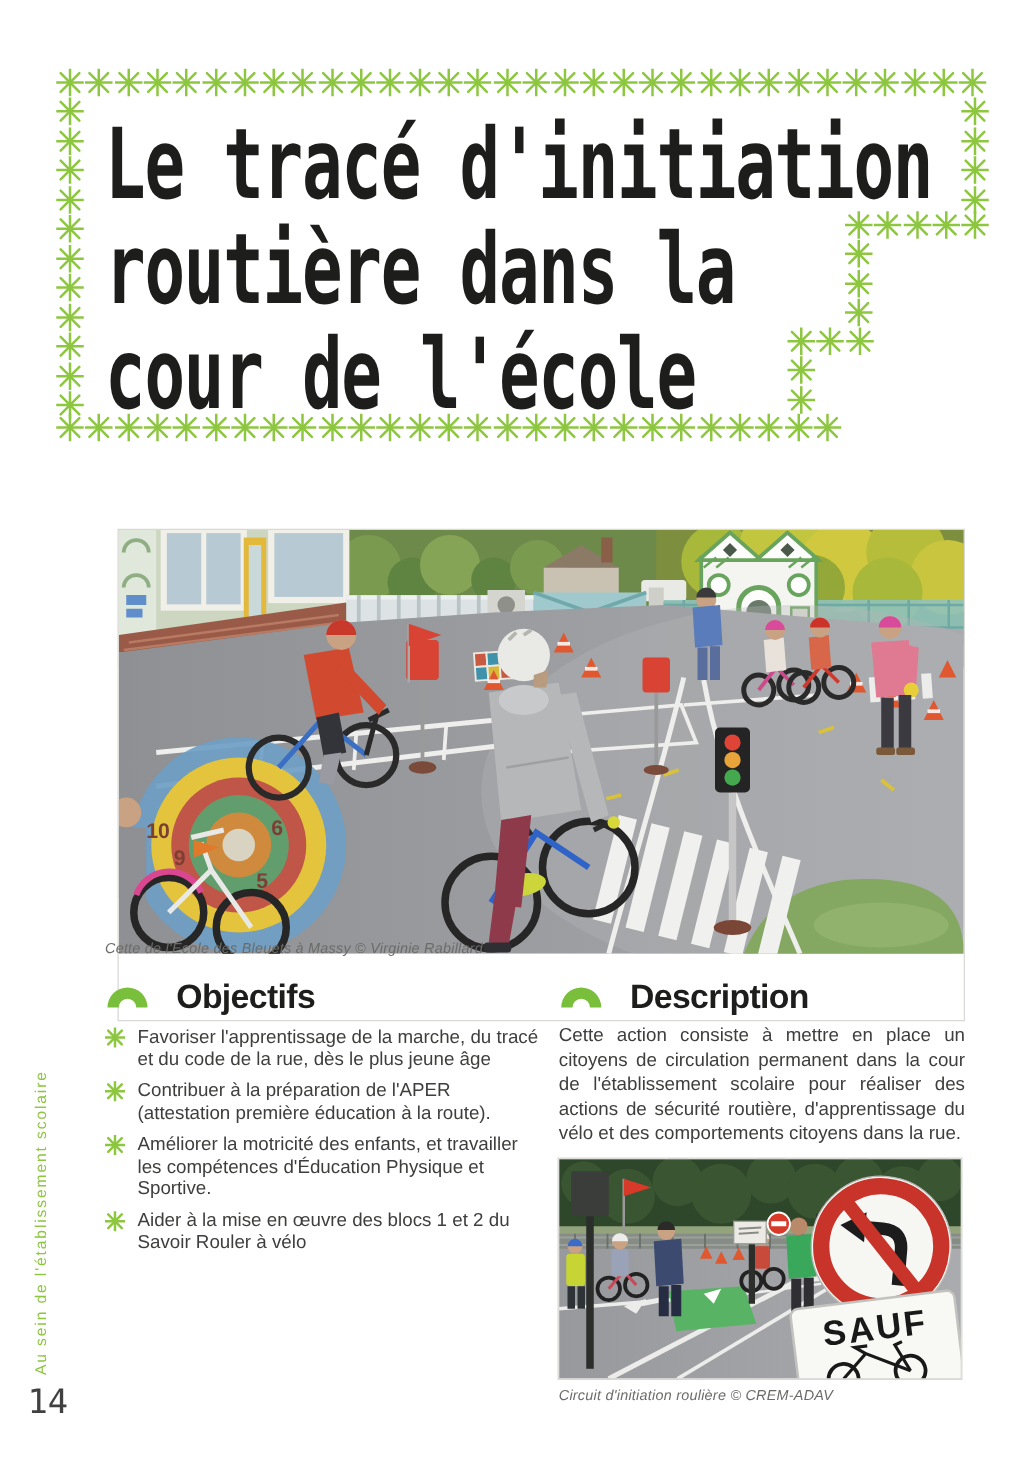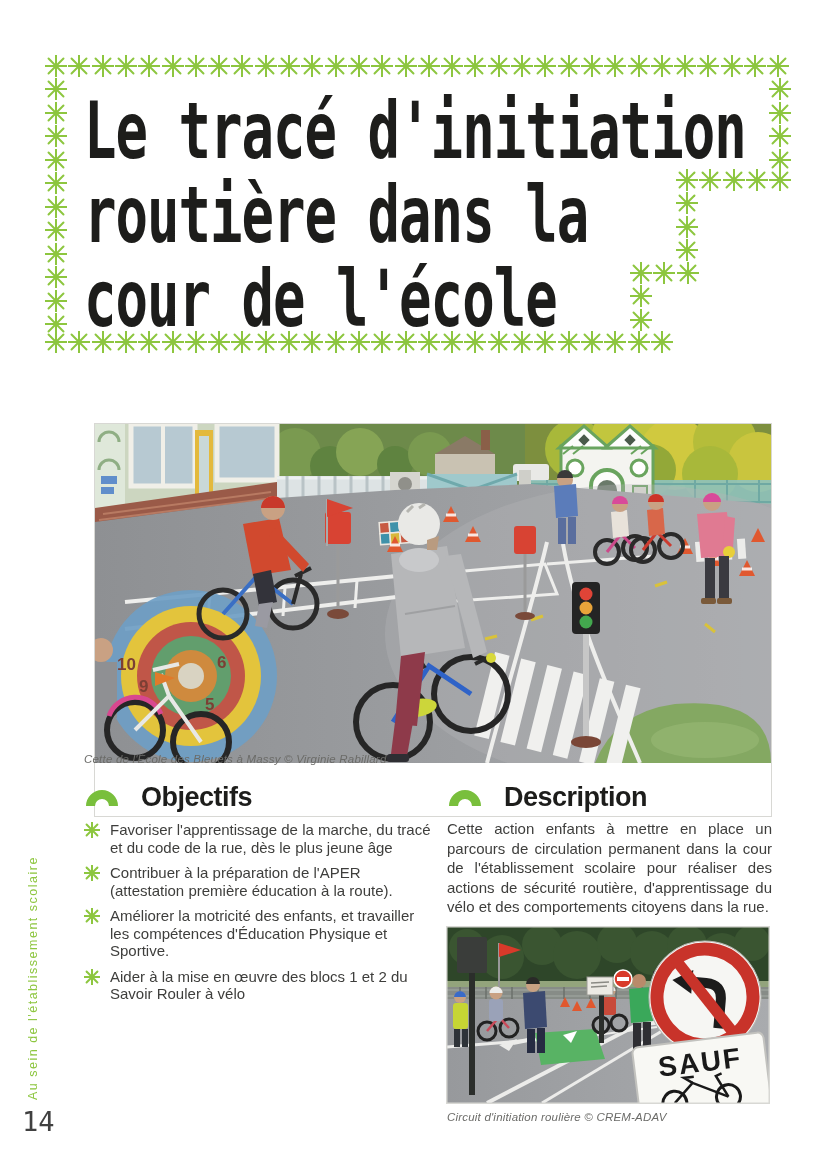--- a/index.html
+++ b/index.html
@@ -1273,21 +1273,21 @@
     </ul>
   </section>
 
   <section class="col-right">
     <div class="sec-head">
       <svg width="36" height="19" viewBox="0 0 36 19">
         <path d="M2,18 A16,16 0 0 1 34,18 L25,18 A7,7 0 1 0 11,18 Z" fill="#79bf3c"></path>
       </svg>
       <h2>Description</h2>
     </div>
-    <p class="desc-body">Cette action enfants à mettre en place un parcours de circulation permanent dans la cour de l'établissement scolaire pour réaliser des actions de sécurité routière, d'apprentissage du vélo et des comportements citoyens dans la rue.</p>
+    <p class="desc-body">Cette action consiste à mettre en place un citoyens de circulation permanent dans la cour de l'établissement scolaire pour réaliser des actions de sécurité routière, d'apprentissage du vélo et des comportements citoyens dans la rue.</p>
 
     <figure class="secondary-photo">
       <svg viewBox="0 0 322 176" width="322" height="176" preserveAspectRatio="none">
         <defs>
           <linearGradient id="asph2" x1="0" y1="0" x2="1" y2="0">
             <stop offset="0" stop-color="#97999c"></stop>
               <stop offset="1" stop-color="#a9abae"></stop>
           </linearGradient>
         </defs>
         <rect x="0" y="0" width="322" height="62" fill="#2e4629"></rect>

